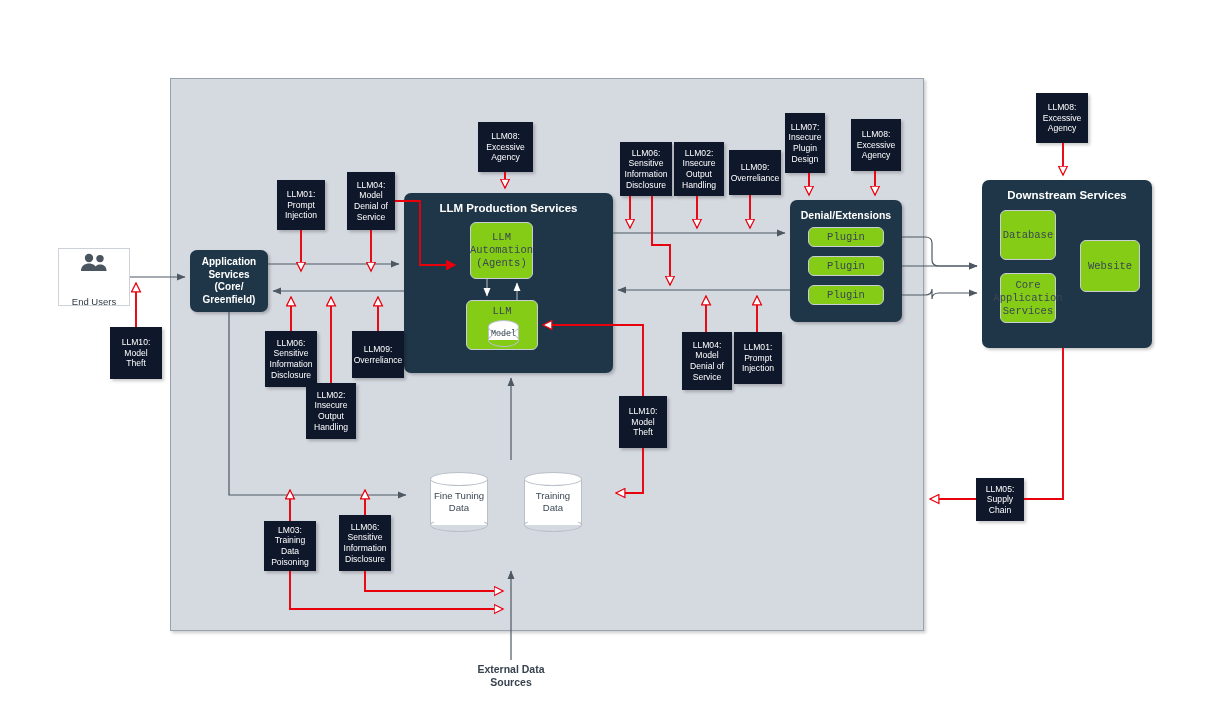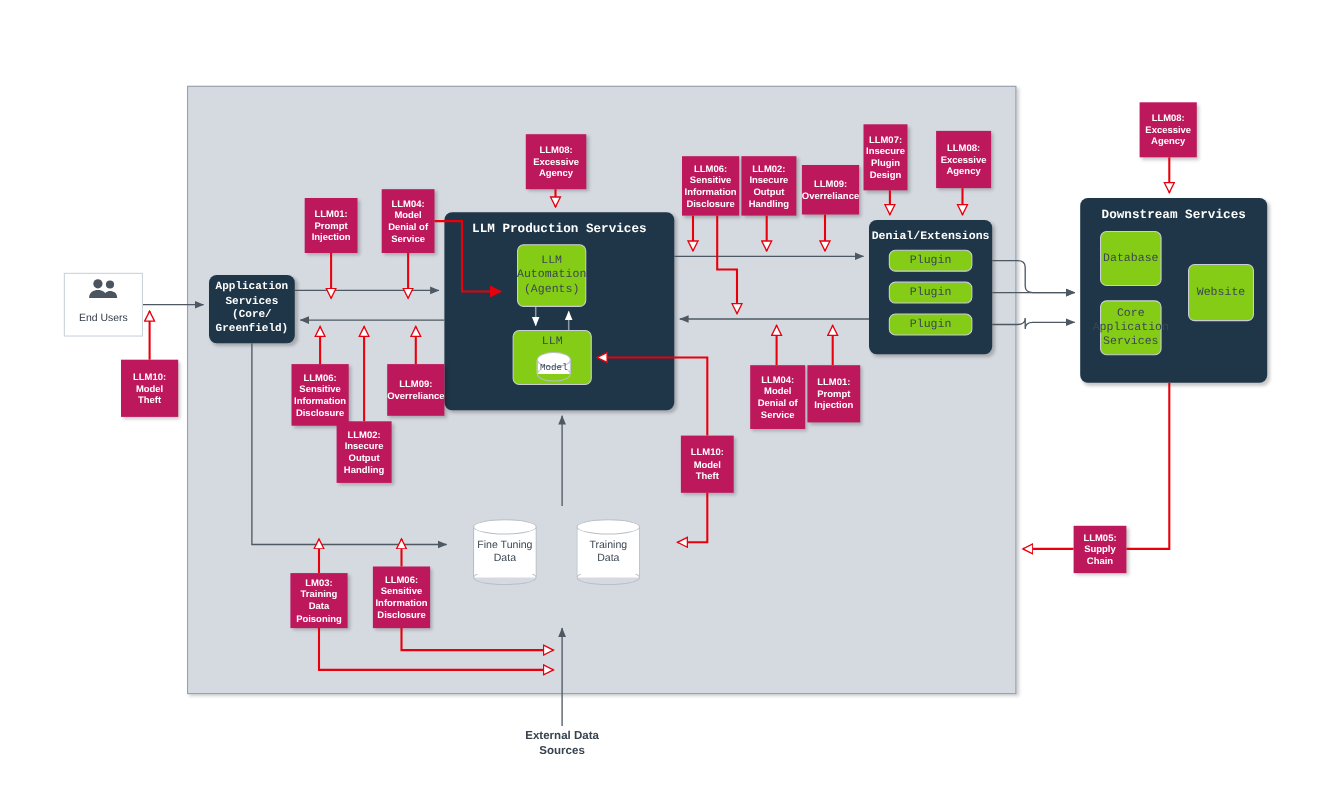--- a/index.html
+++ b/index.html
@@ -20,21 +20,20 @@
   }
   
   .node {
     position: absolute;
     box-sizing: border-box;
     display: flex;
     flex-direction: column;
     align-items: center;
     justify-content: center;
     text-align: center;
-    font-family: Liberation Mono, monospace;
   }
   
   .app-container {
     background: #d5d9e0;
     border: 1px solid #9aa2ad;
     box-shadow: 2px 2px 3px rgba(0,0,0,0.20);
   }
   .app-container-title {
     position: absolute;
     top: 8px; left: 0; right: 0;
@@ -87,23 +86,23 @@
     text-align: center;
     color: #3a4753;
     font-size: 10.5px;
     line-height: 13px;
     font-family: Liberation Mono, monospace;
   }
   
   .risk {
     position: absolute;
     box-sizing: border-box;
-    background: #be185d;
+    background: #0f172a;
     color: #ffffff;
-    font-weight: bold;
+    font-weight: normal;
     font-size: 8.6px;
     line-height: 10.6px;
     display: flex;
     align-items: center;
     justify-content: center;
     text-align: center;
     padding: 2px;
     box-shadow: 2px 2px 3px rgba(0,0,0,0.22);
     white-space: pre-line;
   }
@@ -151,21 +150,21 @@
     position: absolute;
     box-sizing: border-box;
     background: #ffffff;
     border: 1px solid #cdd2d9;
     display: flex;
     flex-direction: column;
     align-items: center;
     justify-content: flex-start;
   }
   .endusers .glyph { font-size: 22px; line-height: 24px; color: #4b555f; margin-top: 4px; }
-  .endusers .cap { font-size: 9.5px; color: #2f3a45; margin-top: 6px; font-weight: 500;}
+  .endusers .cap { font-size: 9.5px; color: #2f3a45; margin-top: 18px; font-weight: 500;}
   
   #wires {
     position: absolute;
     left: 0; top: 0;
     width: 1217px; height: 725px;
     pointer-events: none;
   }
 </style>
 </head>
 <body>

